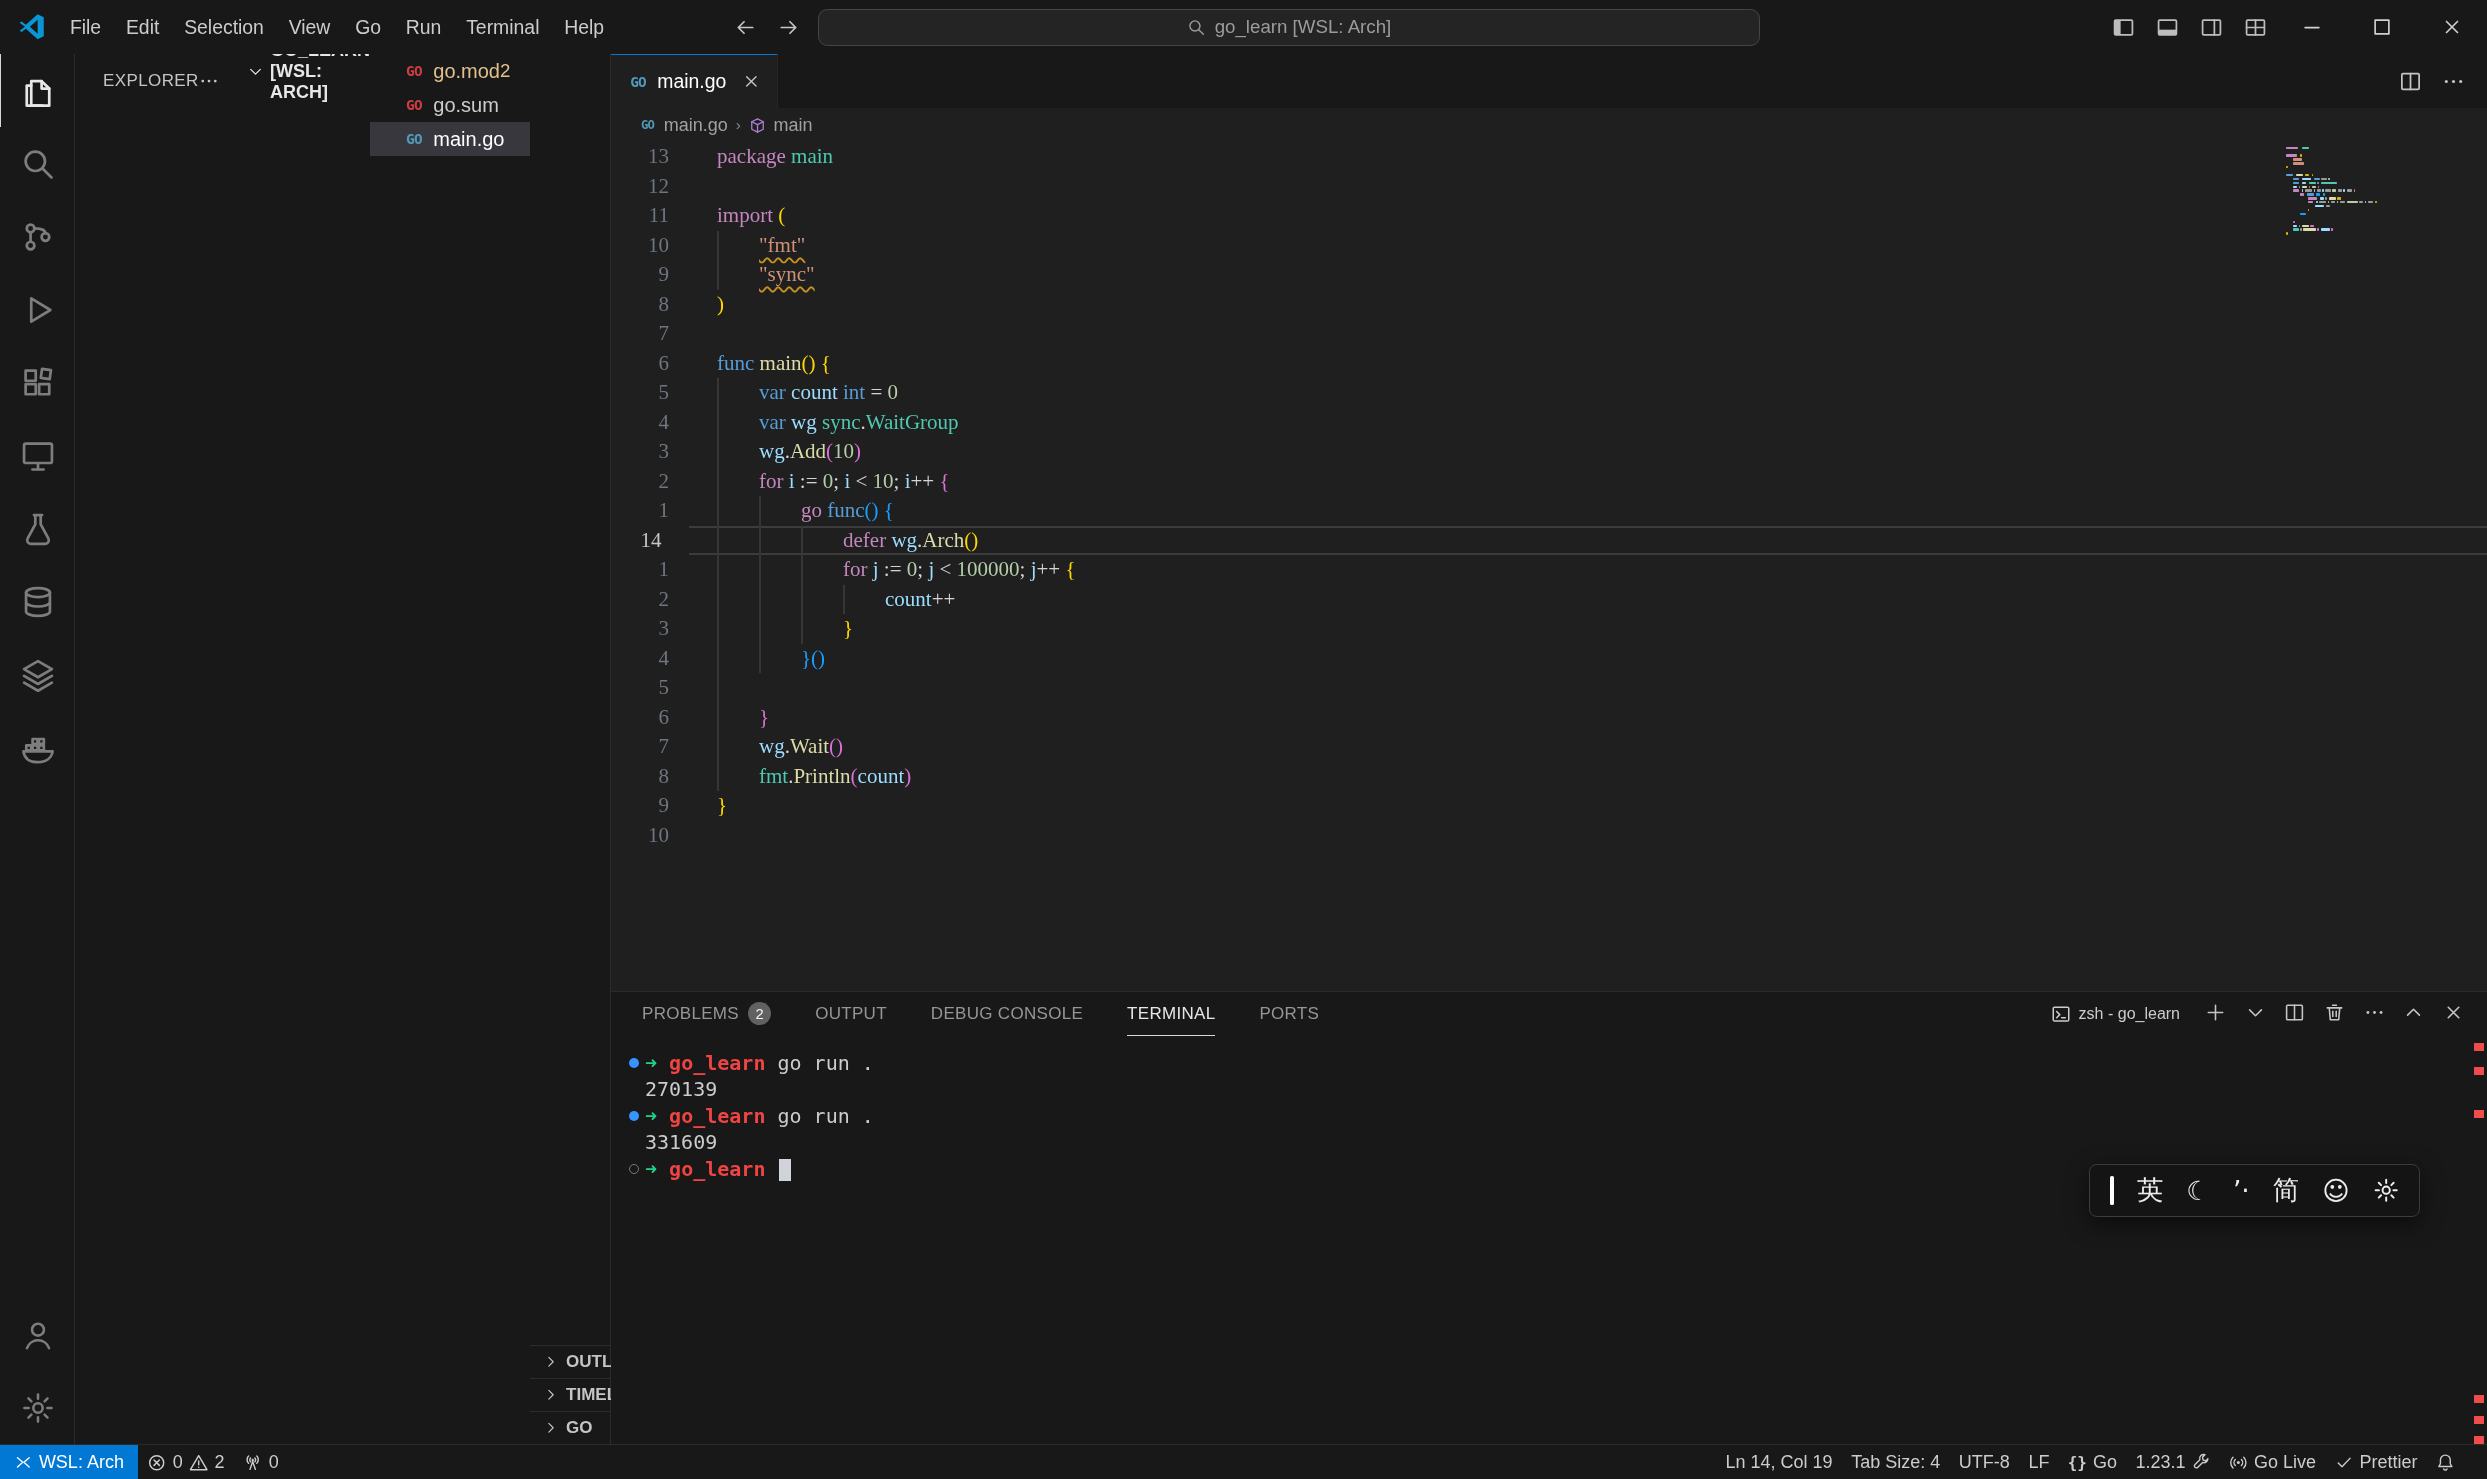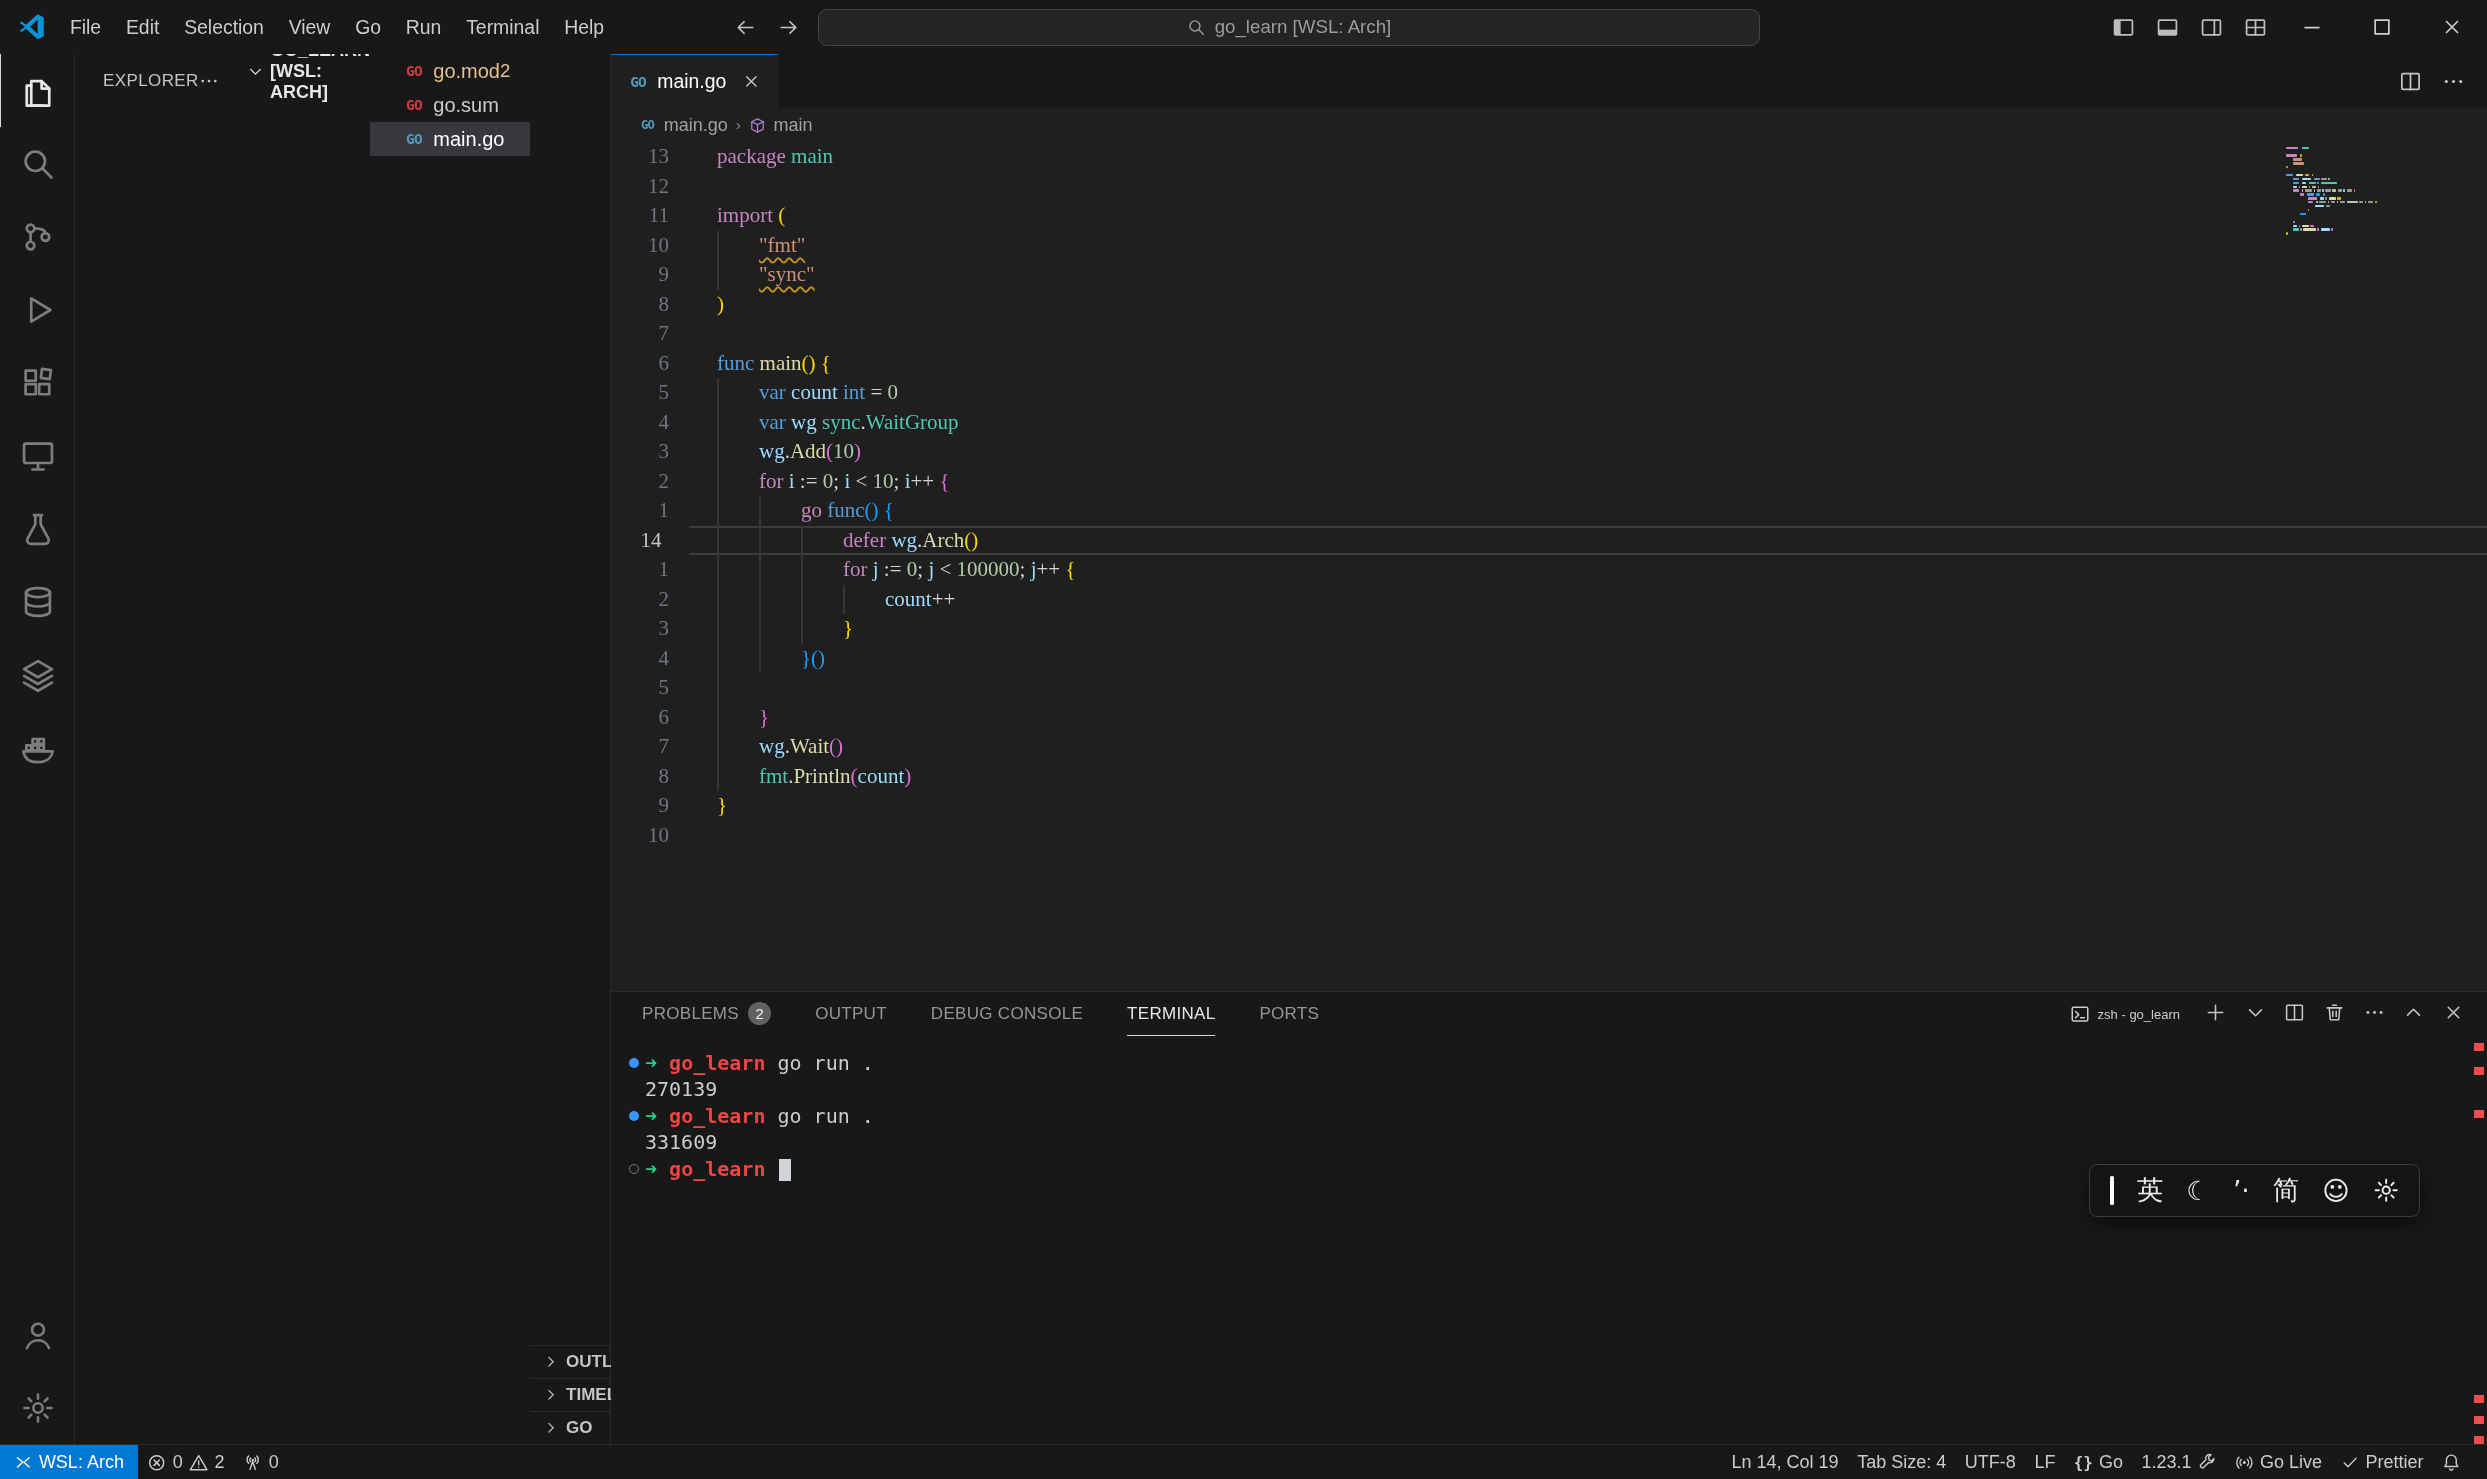--- a/index.html
+++ b/index.html
@@ -97,39 +97,39 @@
   
   #panel{height:453px;background:var(--chrome);border-top:0.8px solid var(--border);position:relative;flex:none}
   #panel-header{height:44px;display:flex;align-items:center;padding:0 23px 0 31px}
   #panel-tabs{display:flex;gap:44px;height:100%}
   .ptab{display:flex;align-items:center;gap:9.3px;font-size:17px;letter-spacing:0.3px;color:#969696;
     border-bottom:1.6px solid transparent;height:100%}
   .ptab.active{color:#e7e7e7;border-bottom-color:#d7d7d7}
   .pbadge{min-width:23px;height:23px;border-radius:11.7px;background:#616161;color:#f2f2f2;
     font-size:14.8px;display:flex;align-items:center;justify-content:center;padding:0 4.7px}
   #panel-right{margin-left:auto;display:flex;align-items:center;gap:18.7px;color:#c5c5c5}
-  .shell-item{display:flex;align-items:center;gap:7.8px;font-size:13px;color:#cccccc;margin-right:6.2px}
+  .shell-item{display:flex;align-items:center;gap:7.8px;font-size:16px;color:#cccccc;margin-right:6.2px}
   .shell-item .icon{font-size:20px}
   .pa .icon{font-size:21px}
   #terminal{padding:14px 0 0 34px;font-family:"DejaVu Sans Mono","DejaVu Sans",monospace;font-size:20px}
   .t-row{position:relative;height:26.4px;line-height:26.4px;white-space:pre}
   .deco{position:absolute;left:-16.3px;top:50%;transform:translateY(-50%);width:10px;height:10px;border-radius:50%}
   .deco.ok{background:#3794ff}
   .deco.pending{border:1.6px solid #7a7a7a}
   .tt.fg{color:#cccccc}
   .tt.arrow{color:#23d18b;font-weight:700}
   .tt.dir{color:#ef4444;font-weight:700}
   .t-cursor{display:inline-block;width:11.7px;height:22px;background:#d0d4da;vertical-align:middle;margin-left:1.6px}
   .ov{position:absolute;right:3.1px;width:10px;height:7.8px;background:#f14c4c}
 
   
   #statusbar{height:36px;background:var(--chrome);border-top:0.8px solid var(--border);
     display:flex;align-items:center;font-size:18px;color:#cccccc;flex:none}
   #sb-left,#sb-right{display:flex;align-items:center;height:100%}
-  #sb-right{margin-left:auto;padding-right:17px}
+  #sb-right{margin-left:auto;padding-right:23px}
   .sb-item{display:flex;align-items:center;gap:6.2px;padding:0 9.3px;height:100%}
   .sb-item .icon{font-size:18.7px}
   .sb-item.remote{background:var(--accent);color:#ffffff;padding:0 14px}
 
   
   #ime{position:absolute;left:2089px;top:1164px;height:53px;z-index:60;
     display:flex;align-items:center;gap:23px;padding:0 20px;
     background:#141414;border:0.8px solid #3c3c3c;border-radius:7.8px;box-shadow:0 6.2px 22px rgba(0,0,0,.55)}
   .ime-item{display:flex;align-items:center;justify-content:center;color:#ececec}
   .ime-label{font-size:26.4px;font-family:"DejaVu Sans",sans-serif}

